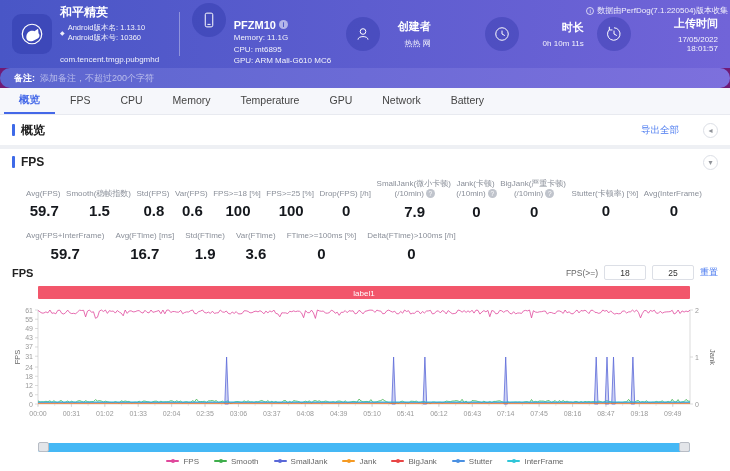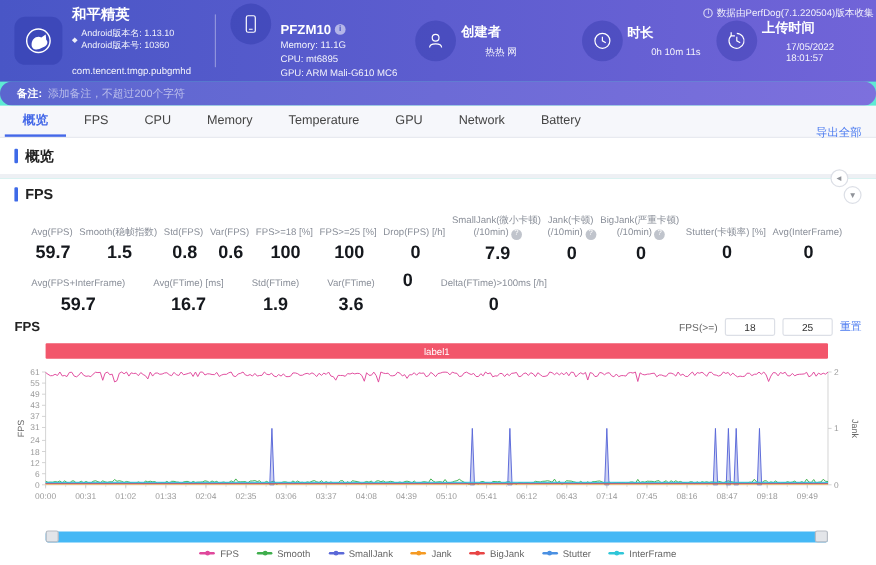--- a/index.html
+++ b/index.html
@@ -1,35 +1,35 @@
 <!DOCTYPE html>
 <html><head>
 <meta charset="utf-8">
 <style>
   * { margin:0; padding:0; box-sizing:border-box; }
   html,body { width:730px; background:#eef0f4; font-family:"Liberation Sans", sans-serif; color:#333; }
-  .page { width:730px; height:471px; overflow:hidden; background:#5eead4; }
+  .page { width:730px; height:471px; overflow:hidden; background:#701a75; }
 
   
   .hdr { position:relative; height:68px; background:linear-gradient(90deg,#4956c6,#7164d8); display:flex; align-items:center; padding:0 12px; color:#fff; }
   .app-logo { width:40px; height:40px; border-radius:9px; background:rgba(25,35,150,0.28); display:flex; align-items:center; justify-content:center; flex:0 0 auto; }
   .app-col { margin-left:8px; width:116px; }
   .app-name { font-size:12px; font-weight:bold; }
   .app-vers { display:flex; align-items:center; margin-top:2px; }
   .diamond { font-size:6px; margin-right:3px; opacity:.9; }
   .ver-lines { font-size:7.5px; line-height:1.3; opacity:.92; }
   .app-pkg { font-size:8px; margin-top:13px; opacity:.92; }
   .vdiv { width:1px; height:44px; background:rgba(255,255,255,.35); margin:0 12px; }
   .dev { display:flex; align-items:flex-start; width:168px; }
   .icon-circle { width:34px; height:34px; border-radius:50%; background:rgba(25,35,150,0.28); display:flex; align-items:center; justify-content:center; flex:0 0 auto; }
   .dev-col { margin-left:8px;margin-top:16px; }
   .dev-name { font-size:11px; font-weight:bold; display:flex; align-items:center; gap:3px; }
   .dev-line { font-size:8px; margin-top:2.5px; opacity:.92; }
   .hmeta { display:flex; align-items:center; width:150px; }
-  .hmeta .mcol { margin-left:4px; }
+  .hmeta .mcol { margin-left:4px;text-align:right; }
   .mlabel { font-size:11px; font-weight:bold; }
   .mvalue { font-size:8px; margin-top:4px; opacity:.92;padding-left:20px; }
   .collector { position:absolute; top:5px; right:2px; font-size:8px; opacity:.9; display:flex; align-items:center; gap:3px; }
   .mini-i { display:inline-flex; width:8px; height:8px; border-radius:50%; border:1px solid rgba(255,255,255,.8); font-size:6px; align-items:center; justify-content:center; font-style:normal; }
   .info-badge { display:inline-flex; width:9px; height:9px; border-radius:50%; background:rgba(255,255,255,.55); color:#4a56c6; font-size:7px; align-items:center; justify-content:center; font-style:normal; font-weight:bold; }
 
   
   .notebar { height:20px; background:linear-gradient(90deg,#5b66cf,#7d70dd); color:#fff; display:flex; align-items:center; padding:0 14px; font-size:9px;border-radius:10px; }
   .notebar b { font-weight:bold; margin-right:5px; }
   .notebar .ph { opacity:.55; }
@@ -39,30 +39,30 @@
   .tab { padding:0 15px; font-size:10.5px; color:#444; display:flex; align-items:center; cursor:pointer; border-bottom:2px solid transparent; }
   .tab.active { color:#4468e8; border-bottom-color:#4468e8; font-weight:bold; }
 
   .gap { height:4px; background:#eef0f4; }
 
   
   .card { background:#fff; }
   .sect-row { display:flex; align-items:center; height:30px; padding:0 12px; }
   .sect-title { display:flex; align-items:center; font-size:12px; font-weight:bold; color:#222; }
   .blue-bar { width:3px; height:12px; background:#3e6ae8; margin-right:6px; border-radius:1px; }
-  .sect-right { margin-left:auto; display:flex; align-items:center; gap:24px;flex-direction:column; }
+  .sect-right { margin-left:auto; display:flex; align-items:center; gap:24px; }
   .export-link { color:#4a7af0; font-size:9.5px; cursor:pointer; }
   .round-btn { width:15px; height:15px; border-radius:50%; border:1px solid #dcdfe6; color:#909399; background:#fff; font-size:8px; display:flex; align-items:center; justify-content:center; cursor:pointer; }
 
   
   .stats { display:flex; justify-content:space-between; padding:4px 26px 0 26px; }
   .stats.row2 { width:66%; padding-top:2px; }
   .stat { text-align:center; }
   .stat-label { font-size:8px; color:#8a8f99; line-height:1.3; display:flex; flex-direction:column; align-items:center; justify-content:flex-end; min-height:20px; }
-  .stat .lrow { display:flex; align-items:flex-end; gap:2px; white-space:nowrap; }
+  .stat .lrow { display:flex; align-items:flex-start; gap:2px; white-space:nowrap; }
   .l2:empty { display:none; }
   .lrow:has(> .l2:empty):nth-child(2) { display:none; }
   .info-dot { display:inline-flex; width:9px; height:9px; border-radius:50%; background:#c0c4cc; color:#fff; font-size:6.5px; align-items:center; justify-content:center; cursor:pointer; }
   .info-dot:empty { display:none; }
   .stat-value { font-size:15px; font-weight:bold; color:#15181d; margin-top:3px; }
 
   
   .chart-wrap { padding:0 12px; }
   .chart-head { display:flex; align-items:center; height:22px; }
   .chart-title { font-size:11px; font-weight:bold; color:#222; }
@@ -407,20 +407,26 @@
           <div class="stat-label">
             <span class="lrow">
               <span class="l1">Var(FTime)</span>
             </span>
 
           </div>
           <div class="stat-value">3.6</div>
         </div>
 
         <div class="stat">
+          <div class="stat-label">
+            <span class="lrow">
+              <span class="l1">FTime&gt;=100ms [%]</span>
+            </span>
+
+          </div>
           <div class="stat-value">0</div>
         </div>
 
         <div class="stat">
           <div class="stat-label">
             <span class="lrow">
               <span class="l1">Delta(FTime)&gt;100ms [/h]</span>
             </span>
 
           </div>

